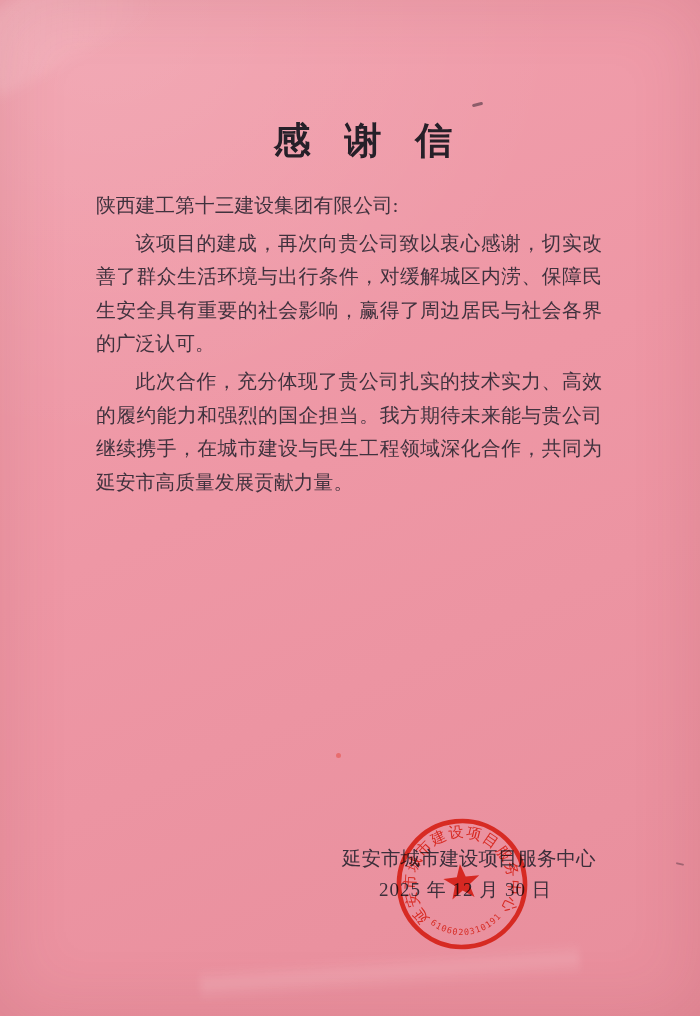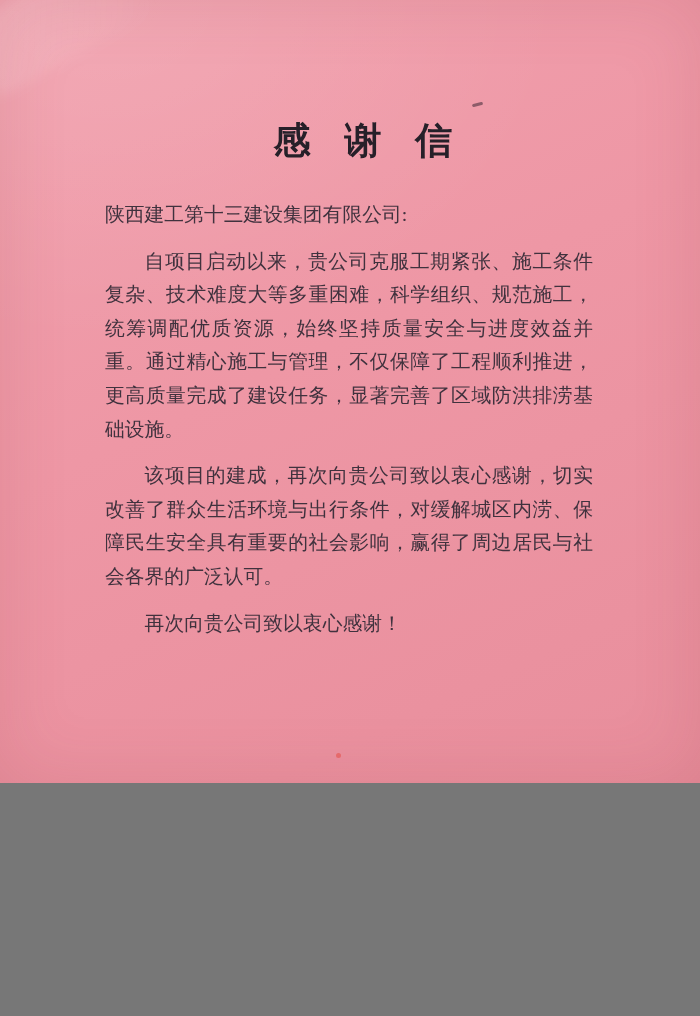--- a/index.html
+++ b/index.html
@@ -1,19 +1,19 @@
 <!DOCTYPE html>
 <html><head>
 <meta charset="utf-8">
 <style>
   html, body { margin: 0; padding: 0; background: #777; }
   .page {
     position: relative;
     width: 700px;
-    height: 783px;
+    height: 1016px;
     overflow: hidden;
     font-family: "Liberation Serif", "DejaVu Serif", serif;
     background:
       radial-gradient(120% 80% at 15% 0%, rgba(255,255,255,0.10), rgba(255,255,255,0) 55%),
       linear-gradient(155deg, #f1a1ae 0%, #ee97a5 45%, #e88e9c 100%);
     box-shadow: inset 0 0 70px rgba(140,50,60,0.14);
   }
   .title {
     position: absolute;
     top: 116px;
@@ -32,21 +32,21 @@
   .letter-body {
     position: absolute;
     left: 92px;
     top: 185px;
     width: 514px;
     font-size: 19.8px;
     line-height: 33.6px;
     color: #40323e;
     text-align: justify;
   }
-  .letter-body p { margin: 13px; }
+  .letter-body p { margin: 4px; }
   .para { text-indent: 2em; }
   .signer {
     position: absolute;
     left: 342px;
     top: 845px;
     font-size: 19.5px;
     color: #3c2f3b;
     white-space: nowrap;
   }
   .sign-date {
@@ -107,23 +107,22 @@
 </style>
 </head>
 <body>
 
 <div class="page">
 
   <h1 class="title">感 谢 信</h1>
 
   <div class="letter-body">
     <p class="salutation">陕西建工第十三建设集团有限公司:</p>
-    <p class="para">自项目启动以来，贵公司克服工期紧张、施工条件复杂、技术难度大等多重困难，科学组织、规范施工，统筹调配优质资源，始终坚持质量安全与进度效益并重。通过精心施工与管理，不仅保障了工程顺利推进，更高质量完成了建设任务，显著完善了区域防洪排涝基础设施。</p>
     <p class="para">该项目的建成，再次向贵公司致以衷心感谢，切实改善了群众生活环境与出行条件，对缓解城区内涝、保障民生安全具有重要的社会影响，赢得了周边居民与社会各界的广泛认可。</p>
-    <p class="para">再次向贵公司致以衷心感谢！</p>
+    <p class="para">此次合作，充分体现了贵公司扎实的技术实力、高效的履约能力和强烈的国企担当。我方期待未来能与贵公司继续携手，在城市建设与民生工程领域深化合作，共同为延安市高质量发展贡献力量。</p>
   </div>
 
   <div class="signer">延安市城市建设项目服务中心</div>
   <div class="sign-date">2025 年 12 月 30 日</div>
 
   <svg class="seal" width="150" height="150" viewBox="0 0 150 150" aria-hidden="true">
     <defs>
       <path id="seal-arc-top" d="M 39 105.2 A 47 47 0 1 1 111 105.2" fill="none"></path>
       <path id="seal-arc-bottom" d="M 30.8 100.5 A 51 51 0 0 0 119.2 100.5" fill="none"></path>
     </defs>

